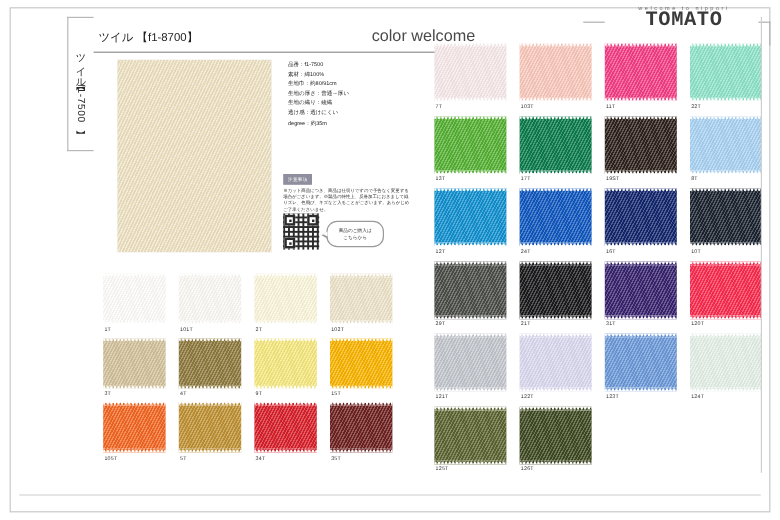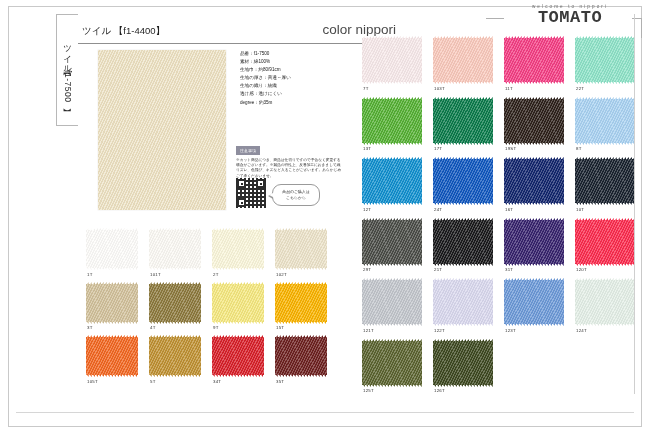--- a/index.html
+++ b/index.html
@@ -306,22 +306,22 @@
 
   <div class="logo-wrap">
     <div class="logo-rule-l"></div>
     <div class="logo-rule-r"></div>
     <div class="logo-drop"></div>
     <div class="logo-tag">welcome to nippori</div>
     <div class="logo-word">TOMATO</div>
   </div>
 
   <div class="header">
-    <div class="header-title">ツイル 【f1-4400】</div>
-    <div class="header-sub">color nippori</div>
+    <div class="header-title">ツイル 【f1-8700】</div>
+    <div class="header-sub">color welcome</div>
   </div>
 
   <div class="main-swatch"></div>
 
   <div class="spec" id="spec-list">
       <div class="spec-line">品番：f1-7500</div>
       <div class="spec-line">素材：綿100%</div>
       <div class="spec-line">生地巾：約80/91cm</div>
       <div class="spec-line">生地の厚さ：普通～厚い</div>
       <div class="spec-line">生地の織り：綾織</div>

